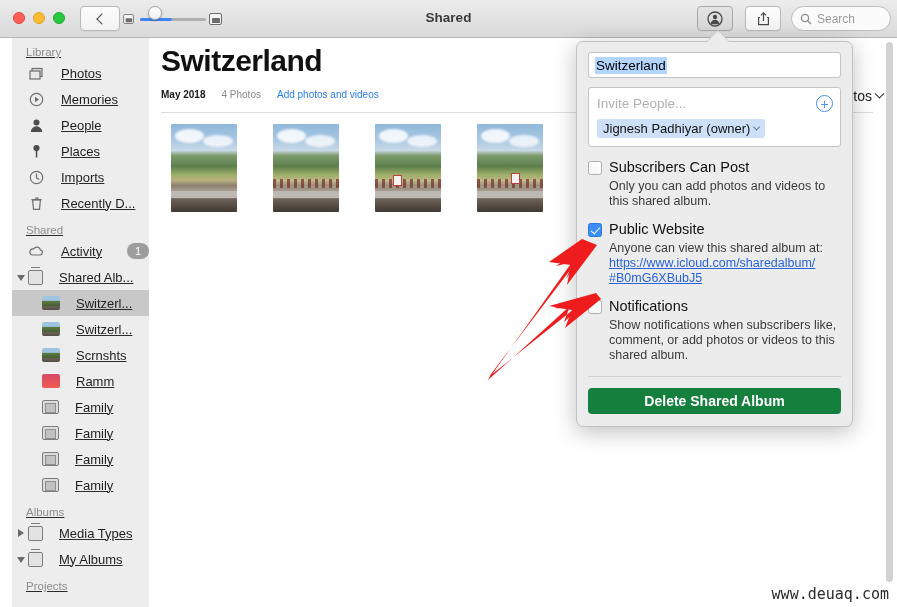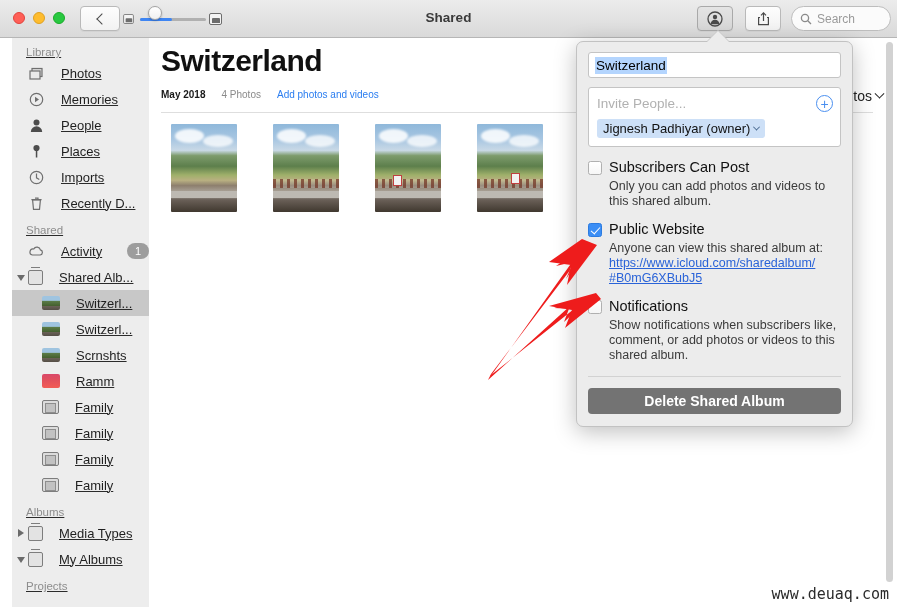--- a/index.html
+++ b/index.html
@@ -180,21 +180,21 @@
   .cbox.checked::after {
     content: ""; position: absolute; left: 4px; top: 1px; width: 4px; height: 8px;
     border-right: 1.8px solid #fff; border-bottom: 1.8px solid #fff; transform: rotate(42deg);
   }
   .opt-label { font-size: 14.5px; color: #111; line-height: 17px; }
   .opt-desc { margin: 3px 0 0 21px; font-size: 12.5px; color: #3b3b3b; line-height: 15px; }
   .link { color: #2a63d8; text-decoration: underline; word-break: break-all; display: block; }
   .sep { height: 1px; background: #d2d2d2; margin: 13px 0 0 0; }
   .delete-wrap { padding: 11px 11px 12px 11px; }
   .delete-btn {
-    width: 100%; height: 26px; background: #737373; border: none; border-radius: 4px;
+    width: 100%; height: 26px; background: #15803d; border: none; border-radius: 4px;
     color: #fff; font-size: 14px; font-weight: bold; cursor: pointer;
     font-family: "Liberation Sans", sans-serif;
   }
 
   
   .arrows { position: absolute; left: 0; top: 0; width: 897px; height: 607px; pointer-events: none; z-index: 70; }
 
   
   .watermark {
     position: absolute; right: 6px; bottom: 4px; font-size: 15px; color: #2b2b2b;

